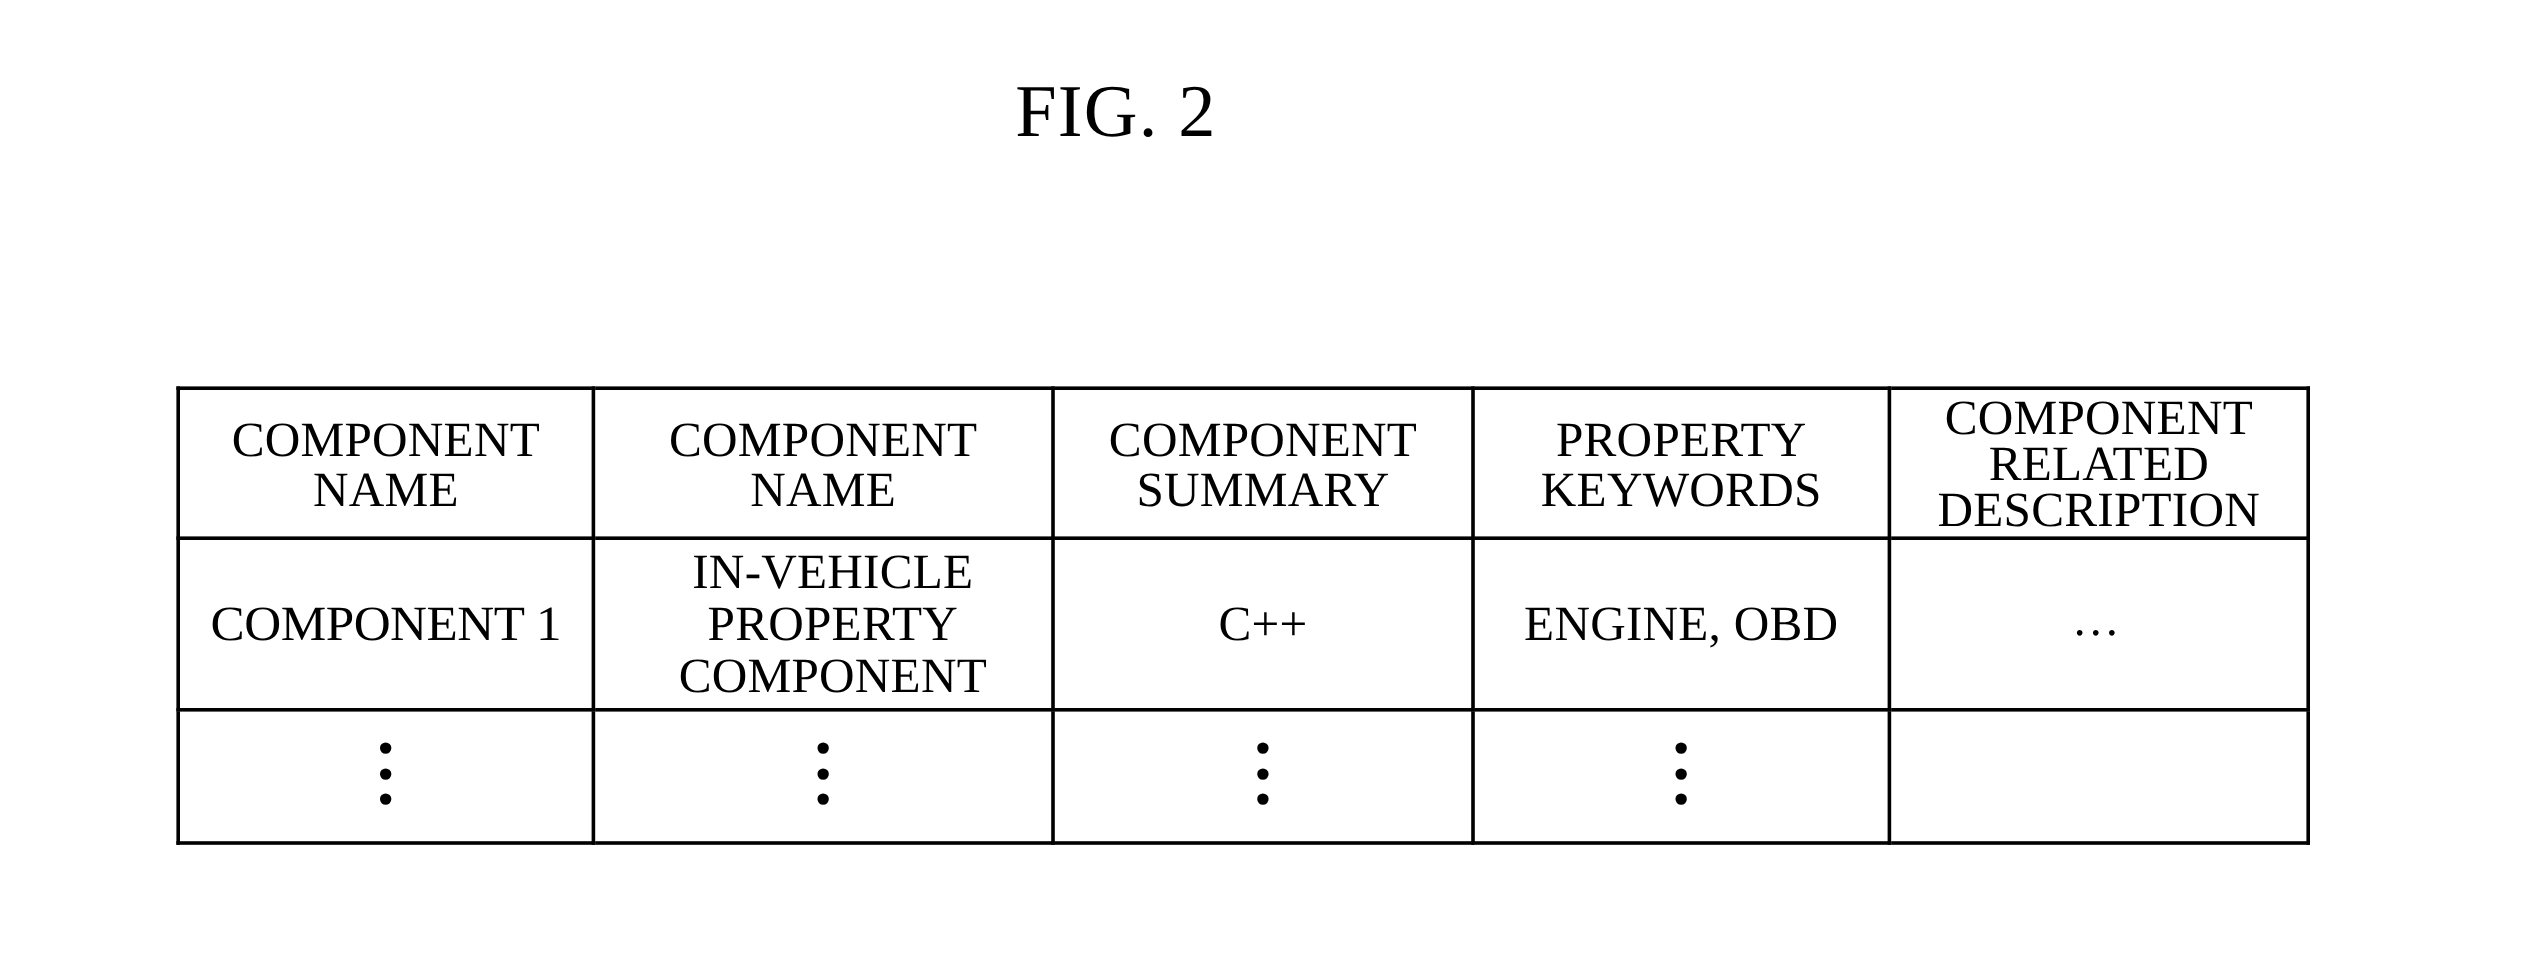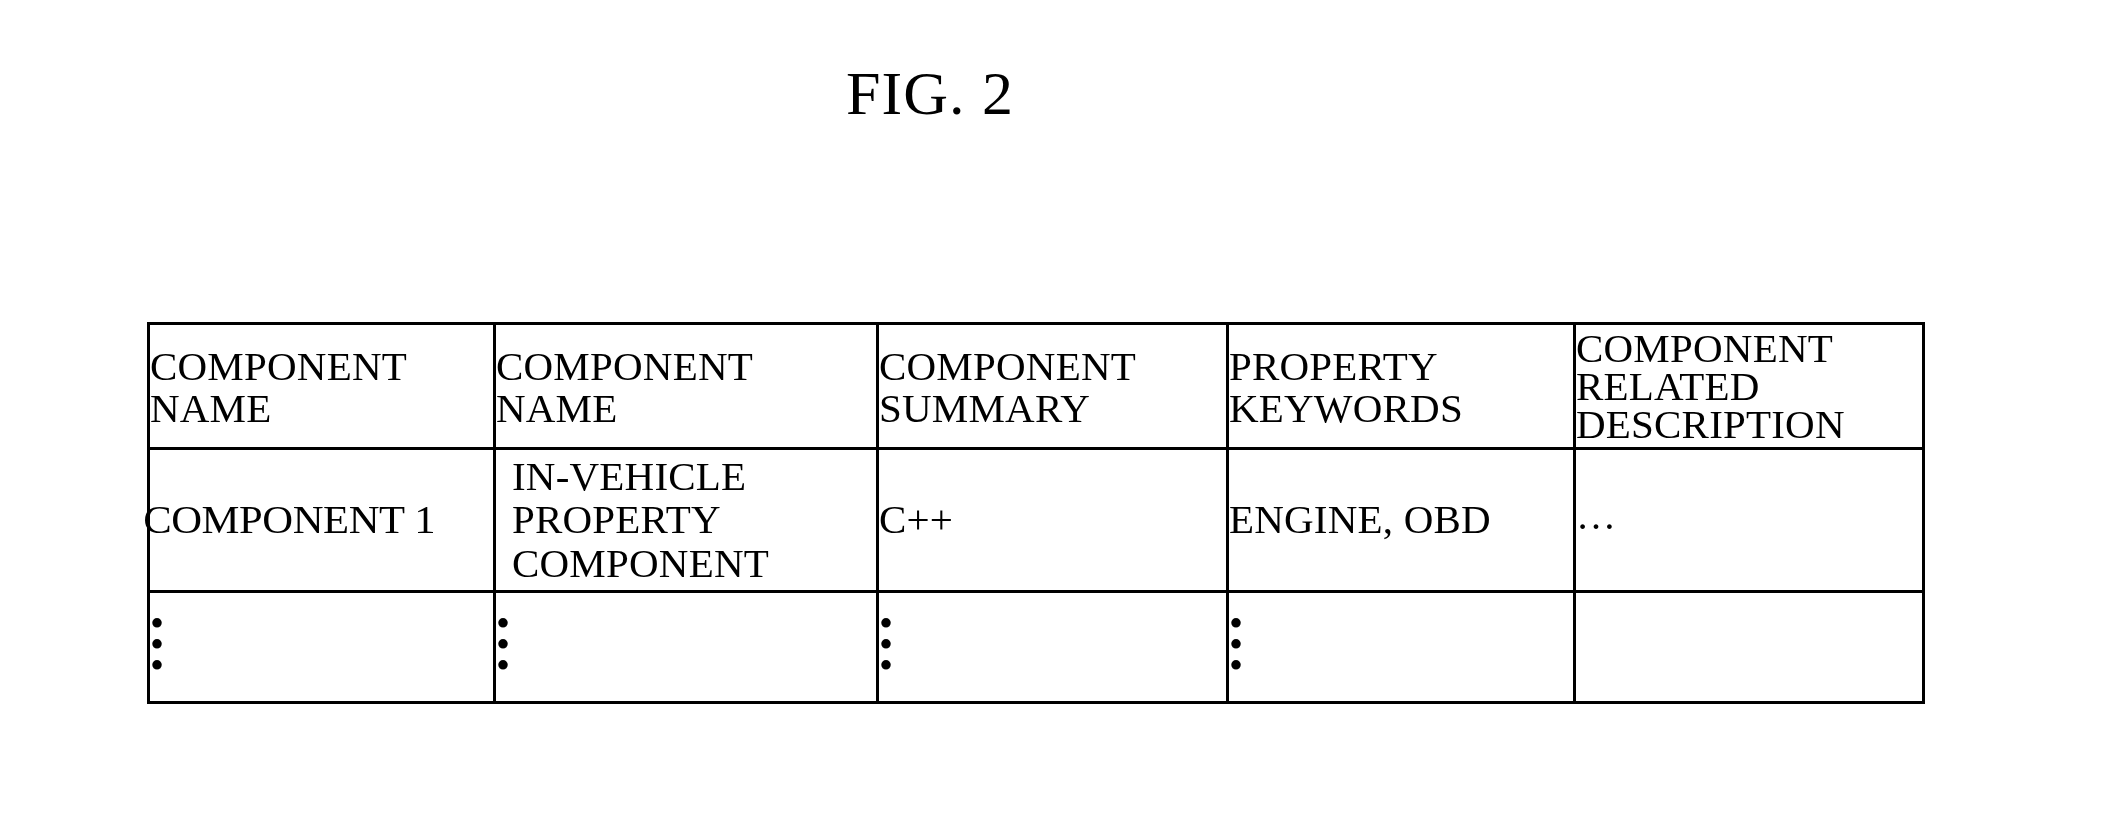--- a/index.html
+++ b/index.html
@@ -36,21 +36,21 @@
   }
 
   table.component-table {
     border-collapse: collapse;
     table-layout: fixed;
     width: 1775px;
     border: 3px solid #000;
   }
   table.component-table td {
     border: 3px solid #000;
-    text-align: left;
+    text-align: center;
     vertical-align: middle;
     padding: 0;
     font-size: 41px;
     line-height: 1.02;
     letter-spacing: 0.2px;
     overflow: visible;
     white-space: nowrap;
   }
 
   

